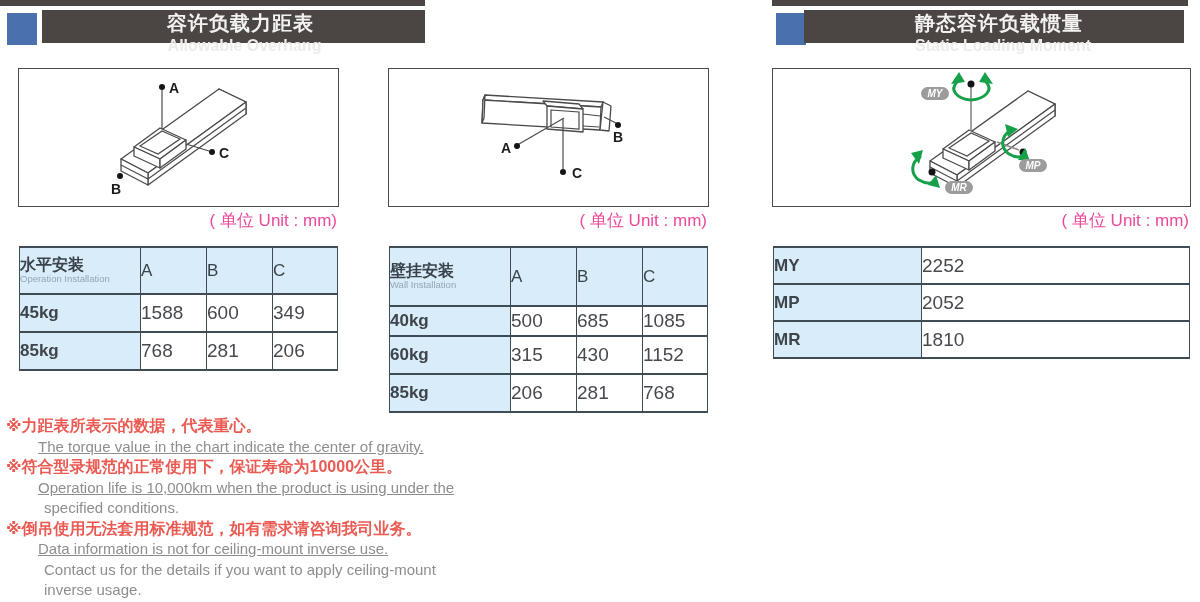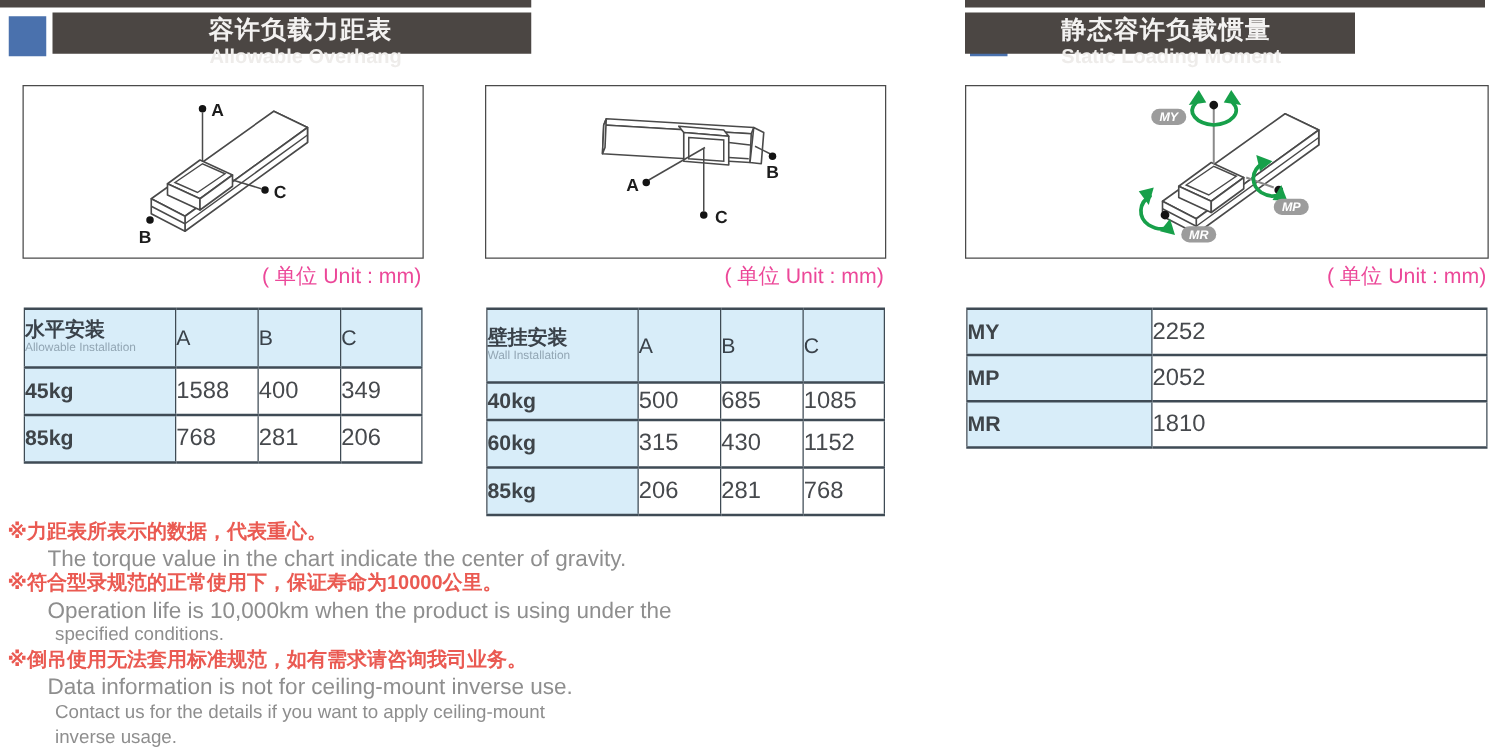--- a/index.html
+++ b/index.html
@@ -21,21 +21,21 @@
                 text-align:left;vertical-align:middle;padding:0;background:#fff;}
   table.spec td.hd{background:#d8edf9;}
   .zh-hd{font-size:16px;font-weight:bold;color:#3a424a;line-height:1.15;}
   .en-hd{font-size:9.5px;color:#92a6b4;line-height:1.1;}
   .col-hd{font-size:17px;color:#3a424a;}
   .kg{font-size:17px;font-weight:bold;color:#3e4449;}
   .num{font-size:19px;color:#46494d;}
   
   .notes{line-height:20.5px;white-space:nowrap;}
   .note-zh{font-size:16px;font-weight:bold;color:#ea5a52;}
-  .note-en{font-size:18px;color:#8e8e8e;padding-left:32px;}
+  .note-en{font-size:15px;color:#8e8e8e;padding-left:32px;text-decoration:underline;}
   .note-en2{font-size:15px;color:#8e8e8e;padding-left:38px;}
   
   svg text.pt{font-family:"Liberation Sans",sans-serif;font-size:14px;font-weight:bold;fill:#1c1c1c;}
   svg text.badge-t{font-family:"Liberation Sans",sans-serif;font-size:10px;font-weight:bold;font-style:italic;fill:#fff;text-anchor:middle;}
   .wire{fill:#ffffff;stroke:#4a4a4a;stroke-width:1.3;stroke-linejoin:round;}
   .wl{fill:none;stroke:#4a4a4a;stroke-width:1.2;}
   .axis{fill:none;stroke:#8a8a8a;stroke-width:1.6;}
   .garc{fill:none;stroke:#17a04a;stroke-width:3;stroke-linecap:round;}
   .ghead{fill:#17a04a;stroke:none;}
   .dot{fill:#141414;}
@@ -46,21 +46,21 @@
 
 <div class="abs bar-strip" style="left:0;top:4;width:425px;"></div>
 <div class="abs blue-sq" style="left:7px;top:13px;"></div>
 <div class="abs bar-main" style="left:42px;top:10px;width:383px;padding-left:14px;box-sizing:border-box;">
   <span class="bar-zh">容许负载力距表</span>
   <span class="bar-en">Allowable Overhang</span>
 </div>
 
 <div class="abs bar-strip" style="left:772px;top:4;width:416px;"></div>
 <div class="abs blue-sq" style="left:776px;top:13px;"></div>
-<div class="abs bar-main" style="left:772px;top:10px;width:312px;padding-left:10px;box-sizing:border-box;">
+<div class="abs bar-main" style="left:804px;top:10px;width:380px;padding-left:10px;box-sizing:border-box;">
   <span class="bar-zh">静态容许负载惯量</span>
   <span class="bar-en">Static Loading Moment</span>
 </div>
 
 <div class="abs dbox" style="left:18px;top:68px;width:319px;height:137px;">
   <svg width="319" height="137" viewBox="0 0 319 137">
     <path class="wire" d="M 200,20 L 227,33 L 227,45 L 200,32 Z"></path>
     <path class="wire" d="M 102,90 L 200,20 L 227,33 L 129,104 Z"></path>
     <path class="wire" d="M 129,104 L 227,33 L 227,45 L 129,116 Z"></path>
     <path class="wire" d="M 102,90 L 129,104 L 129,116 L 102,102 Z"></path>
@@ -143,30 +143,30 @@
   <colgroup>
       <col style="width:121px">
       <col style="width:66px">
       <col style="width:66px">
       <col style="width:65px">
     </colgroup>
   <tbody>
       <tr style="height:47px;">
     <td class="hd">
       <div class="zh-hd">水平安装</div>
-      <div class="en-hd">Allowable Installation</div>
+      <div class="en-hd">Operation Installation</div>
     </td>
     <td class="hd col-hd">A</td>
     <td class="hd col-hd">B</td>
     <td class="hd col-hd">C</td>
   </tr>
   <tr style="height:38px;">
     <td class="hd kg">45kg</td>
     <td class="num">1588</td>
-    <td class="num">400</td>
+    <td class="num">600</td>
     <td class="num">349</td>
   </tr>
   <tr style="height:38px;">
     <td class="hd kg">85kg</td>
     <td class="num">768</td>
     <td class="num">281</td>
     <td class="num">206</td>
   </tr>
 </tbody>
   </table>

